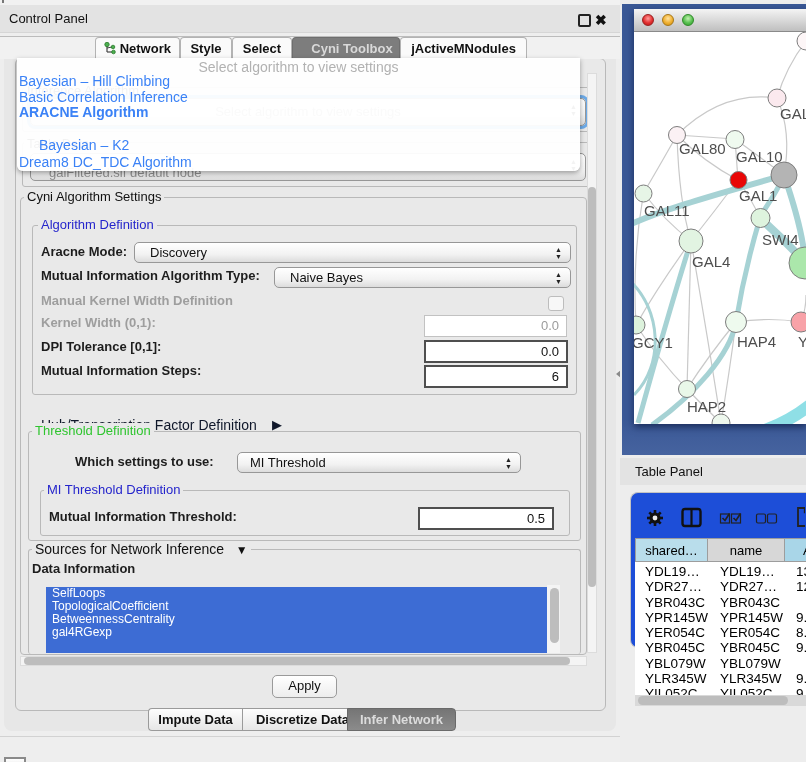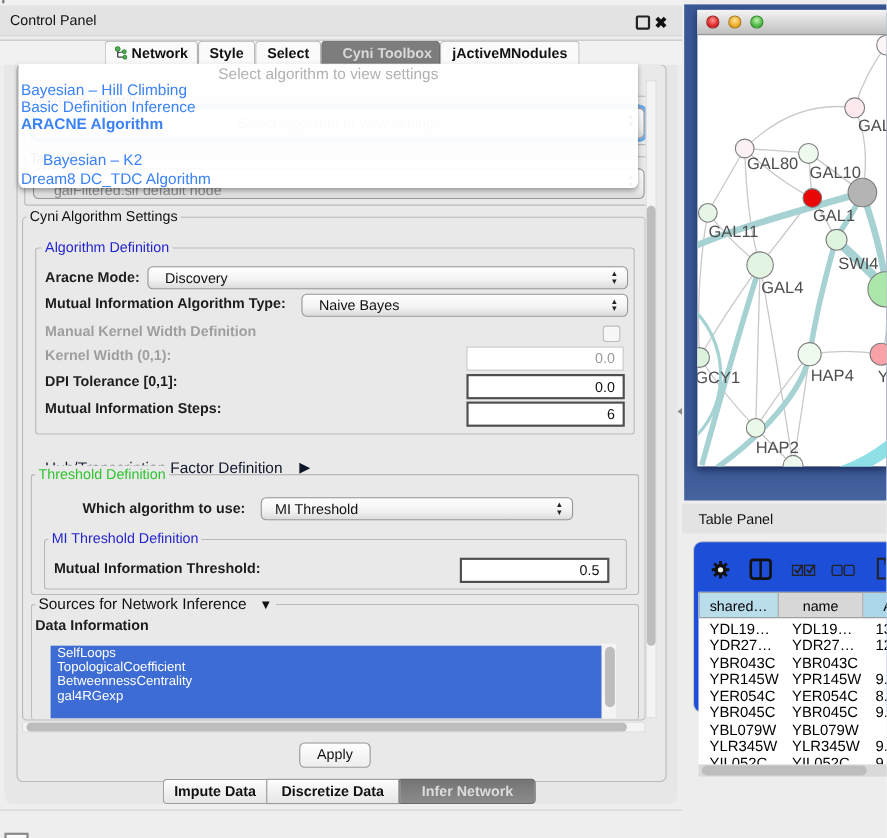--- a/index.html
+++ b/index.html
@@ -121,21 +121,21 @@
       </div>
     <div class="abs blab" style="left:41px;top:363px;">Mutual Information Steps:</div>
     <div class="tfield" style="left:424px;top:365px;width:144px;height:23px;">
         <span>6</span>
       </div>
 
     <div class="abs" style="left:41px;top:417px;font-size:14px;color:#0f172a;">Hub/Transcription Factor Definition<span style="position:absolute;left:231px;top:0;font-size:13px;">▶</span></div>
 
     <div class="gbox" style="left:28px;top:431px;width:551px;height:108px;"></div>
     <div class="grouplabel" style="left:32px;top:423px;color:#2fc52f;">Threshold Definition</div>
-    <div class="abs blab" style="left:75px;top:454px;">Which algorithm to use:</div>
+    <div class="abs blab" style="left:75px;top:454px;">Which settings to use:</div>
     <div class="combo" style="left:237px;top:452px;width:284px;height:21px;">
       <span class="v" style="left:12px;">MI Threshold</span>
         <span class="ar">▲<br>▼</span>
     </div>
     <div class="gbox" style="left:40px;top:490px;width:528px;height:44px;"></div>
     <div class="grouplabel" style="left:44px;top:482px;color:#2525cc;">MI Threshold Definition</div>
     <div class="abs blab" style="left:49px;top:509px;">Mutual Information Threshold:</div>
     <div class="tfield" style="left:418px;top:507px;width:136px;height:23px;">
         <span>0.5</span>
       </div>
@@ -155,26 +155,26 @@
 
     <div class="sbtrack" style="left:587px;top:73px;width:10px;height:580px;"></div>
     <div class="sbthumb" style="left:588px;top:187px;width:8px;height:400px;"></div>
     <div class="sbtrack" style="left:20px;top:656px;width:567px;height:10px;"></div>
     <div class="sbthumb" style="left:24px;top:657px;width:546px;height:8px;"></div>
 
     <div id="applybtn">Apply</div>
 
     <div class="seg" style="left:148px;width:94px;border-radius:4px 0 0 4px;border-right:none;">Impute Data</div>
     <div class="seg" style="left:242px;width:121px;">Discretize Data</div>
-    <div class="seg" style="left:363px;width:124px;border-radius:0 4px 4px 0;background:linear-gradient(#757575,#8b8b8b);color:#dcdcdc;border-color:#6a6a6a;">Infer Network</div>
+    <div class="seg" style="left:347px;width:109px;border-radius:0 4px 4px 0;background:linear-gradient(#757575,#8b8b8b);color:#dcdcdc;border-color:#6a6a6a;">Infer Network</div>
 
     <div id="popup">
       <div class="ph">Select algorithm to view settings</div>
       <div class="it" style="top:15px;">Bayesian – Hill Climbing</div>
-      <div class="it" style="top:31px;">Basic Definition Inference</div>
+      <div class="it" style="top:31px;">Basic Correlation Inference</div>
       <div class="it" style="top:46px;font-weight:bold;">ARACNE Algorithm</div>
       <div class="it" style="top:79px;margin-left:20px;">Bayesian – K2</div>
       <div class="it" style="top:96px;">Dream8 DC_TDC Algorithm</div>
     </div>
 
     <div class="abs" style="left:0;top:736px;width:620px;height:1px;background:#d2d2d2;"></div>
     <div class="abs" style="left:2px;top:0;width:2px;height:3px;background:#777;"></div>
     <div class="abs" style="left:616px;top:370px;width:0;height:0;border-top:4px solid transparent;border-bottom:4px solid transparent;border-right:5px solid #8a8a8a;"></div>
 
     <div class="abs" style="left:4px;top:757px;width:18px;height:10px;border:2px solid #8a8a8a;background:linear-gradient(#fff,#e0e0e0);"></div>

